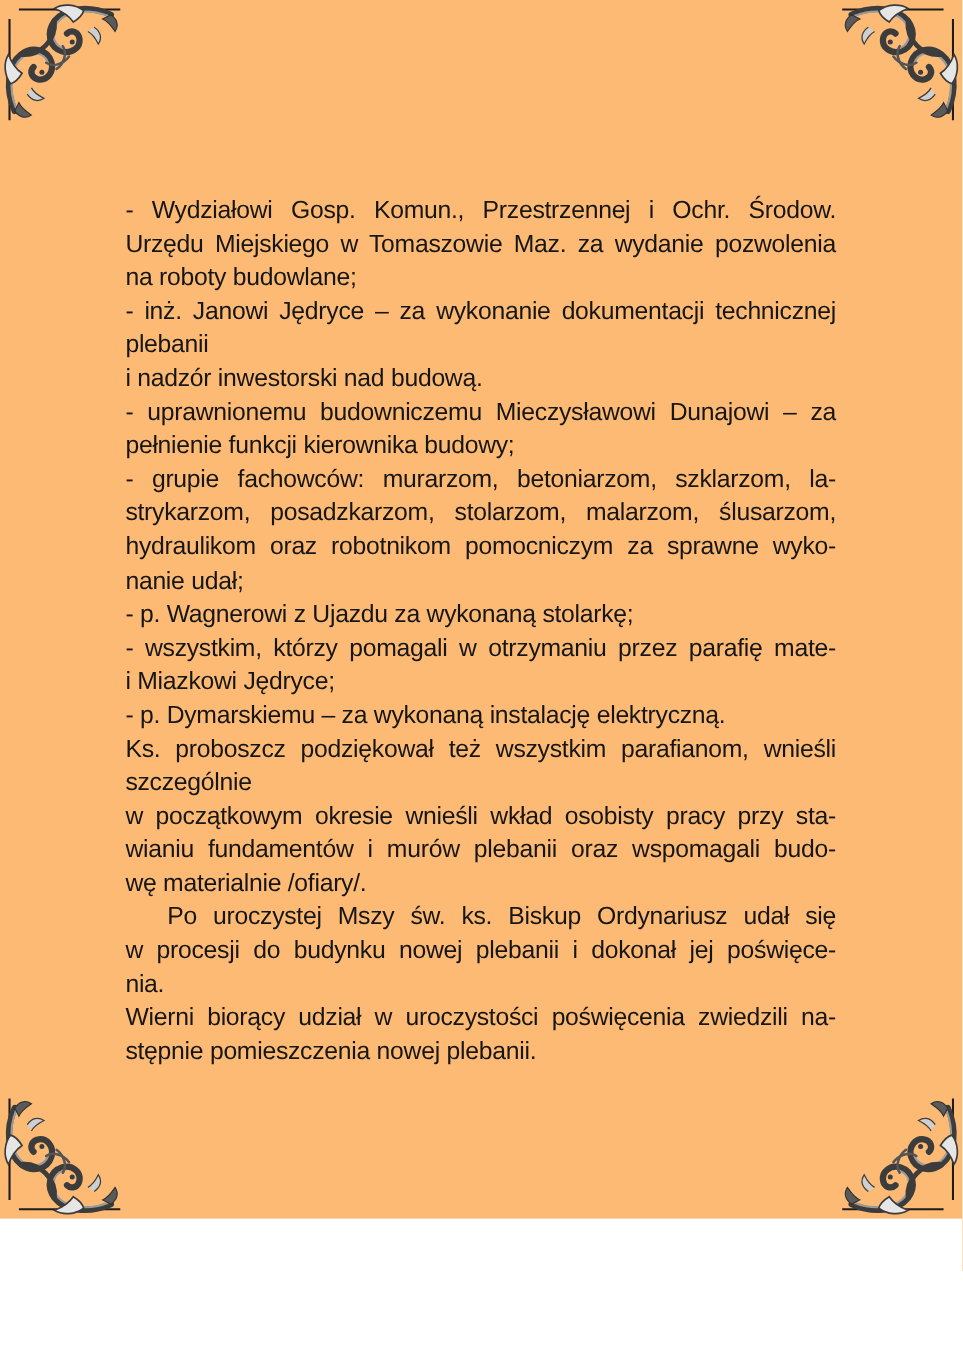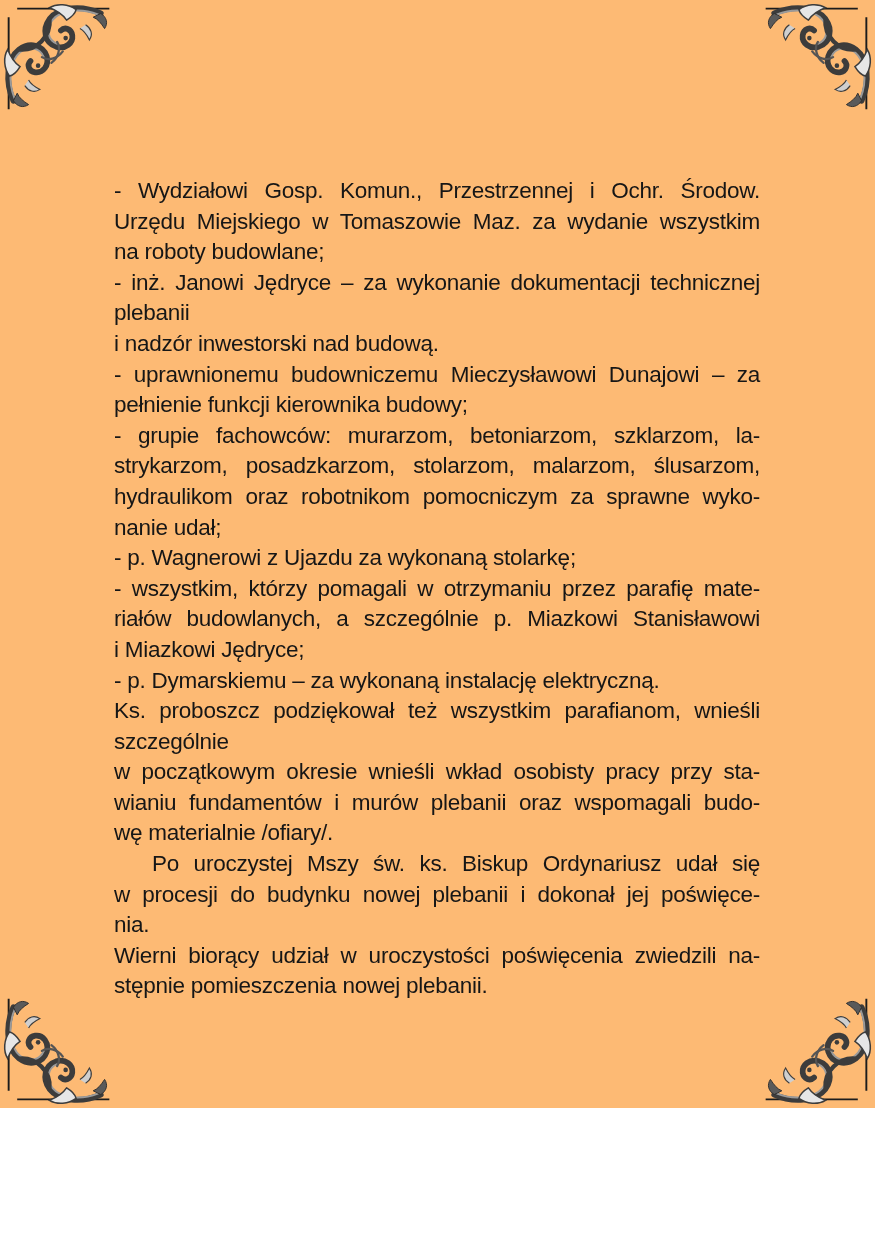--- a/index.html
+++ b/index.html
@@ -103,34 +103,33 @@
   </svg>
   <svg class="corner bl" viewBox="0 0 120 120">
     <use href="#corner-flourish"></use>
   </svg>
   <svg class="corner br" viewBox="0 0 120 120">
     <use href="#corner-flourish"></use>
   </svg>
 
   <div class="text-block">
       <div class="line just">- Wydziałowi Gosp. Komun., Przestrzennej i Ochr. Środow.</div>
-      <div class="line just">Urzędu Miejskiego w Tomaszowie Maz. za wydanie wszystkim</div>
+      <div class="line just">Urzędu Miejskiego w Tomaszowie Maz. za wydanie pozwolenia</div>
       <div class="line">na roboty budowlane;</div>
       <div class="line just">- inż. Janowi Jędryce – za wykonanie dokumentacji technicznej</div>
       <div class="line">plebanii</div>
       <div class="line">i nadzór inwestorski nad budową.</div>
       <div class="line just">- uprawnionemu budowniczemu Mieczysławowi Dunajowi – za</div>
       <div class="line">pełnienie funkcji kierownika budowy;</div>
       <div class="line just">- grupie fachowców: murarzom, betoniarzom, szklarzom, la-</div>
       <div class="line just">strykarzom, posadzkarzom, stolarzom, malarzom, ślusarzom,</div>
       <div class="line just">hydraulikom oraz robotnikom pomocniczym za sprawne wyko-</div>
       <div class="line">nanie udał;</div>
       <div class="line">- p. Wagnerowi z Ujazdu za wykonaną stolarkę;</div>
       <div class="line just">- wszystkim, którzy pomagali w otrzymaniu przez parafię mate-</div>
-      <div class="line just">riałów budowlanych, a szczególnie p. Miazkowi Stanisławowi</div>
       <div class="line">i Miazkowi Jędryce;</div>
       <div class="line">- p. Dymarskiemu – za wykonaną instalację elektryczną.</div>
       <div class="line just">Ks. proboszcz podziękował też wszystkim parafianom, wnieśli</div>
       <div class="line">szczególnie</div>
       <div class="line just">w początkowym okresie wnieśli wkład osobisty pracy przy sta-</div>
       <div class="line just">wianiu fundamentów i murów plebanii oraz wspomagali budo-</div>
       <div class="line">wę materialnie /ofiary/.</div>
       <div class="line just indent">Po uroczystej Mszy św. ks. Biskup Ordynariusz udał się</div>
       <div class="line just">w procesji do budynku nowej plebanii i dokonał jej poświęce-</div>
       <div class="line">nia.</div>

